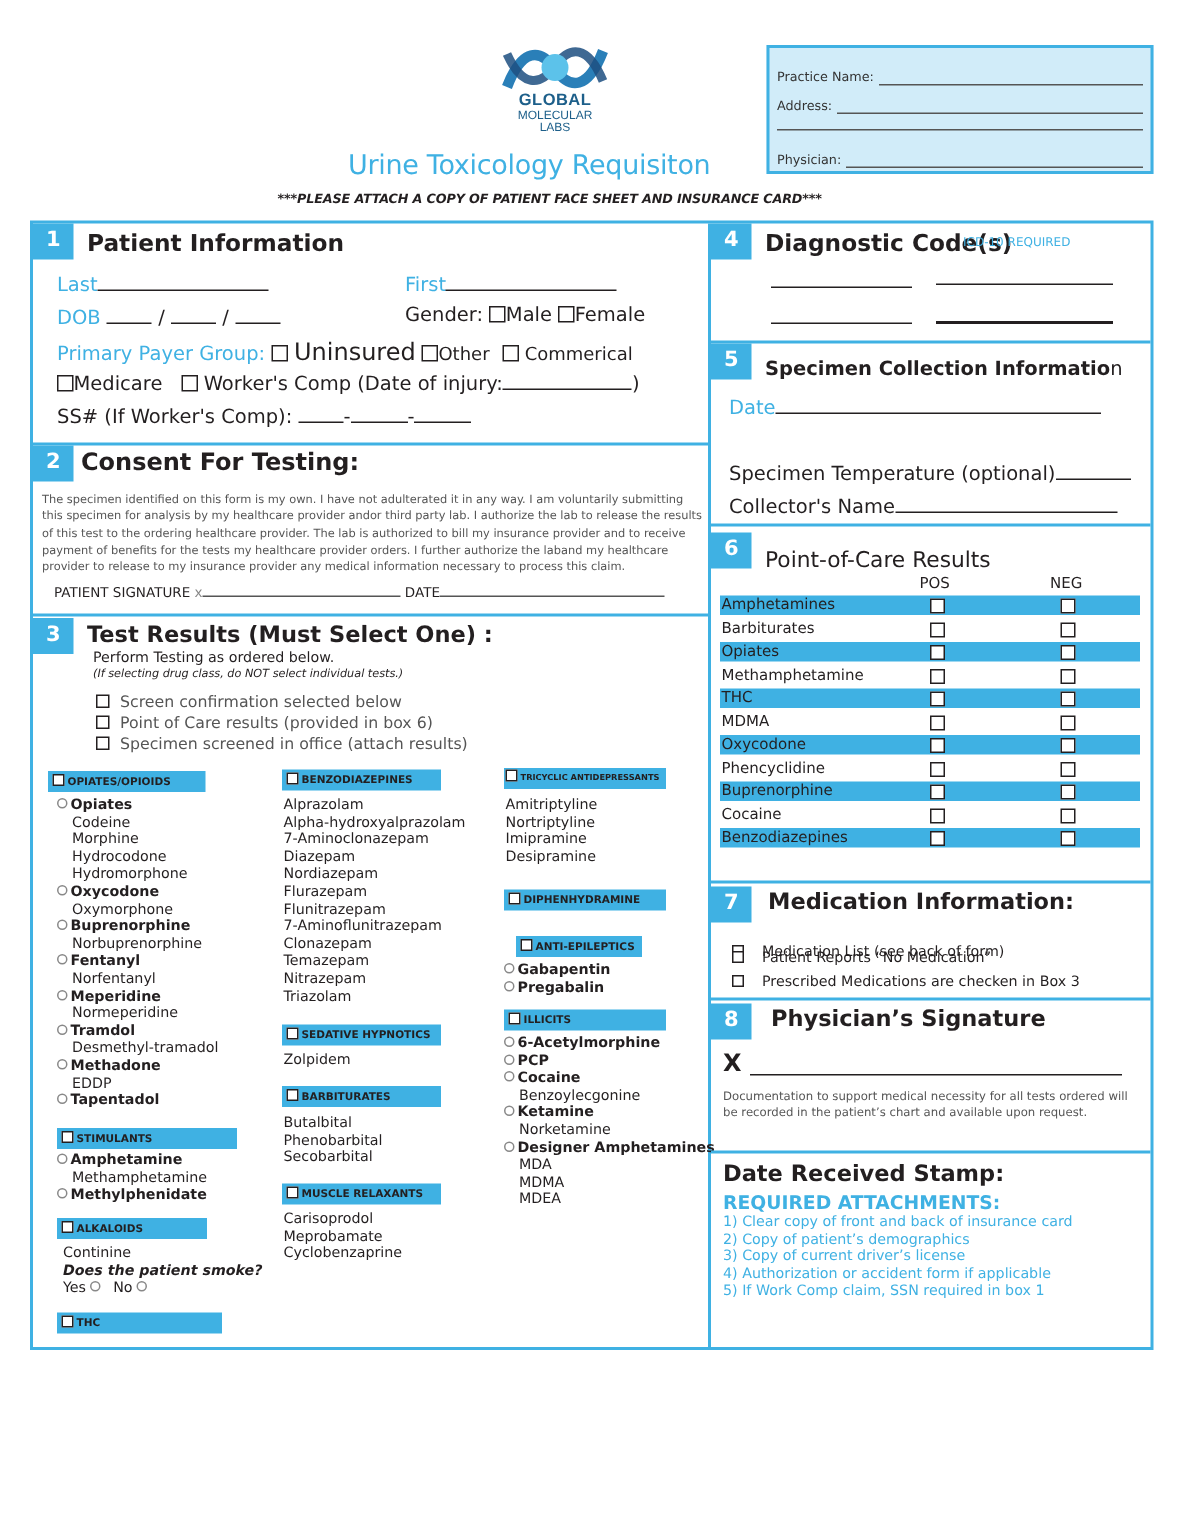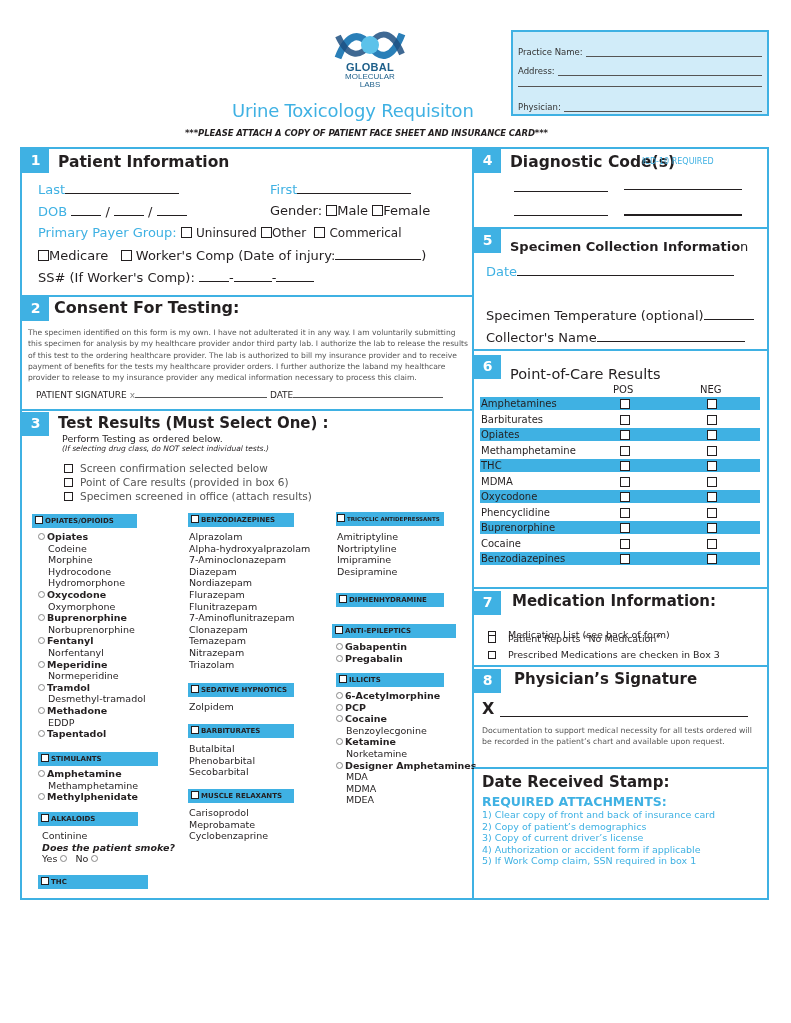--- a/index.html
+++ b/index.html
@@ -90,21 +90,21 @@
 <div id="frame" class="abs">
   <div class="vdiv"></div>
 
   <div class="sec" style="left:0;top:0;width:450px;height:148px;">
     <div class="num">1</div>
     <div class="sec-title" style="left:36px;top:4px;">Patient Information</div>
     <div class="fld blue" style="left:16px;top:32px;"><span>Last</span><span class="uline" style="width:114px;"></span></div>
     <div class="fld blue" style="left:248px;top:32px;"><span>First</span><span class="uline" style="width:114px;"></span></div>
     <div class="fld" style="left:16px;top:54px;"><span class="blue">DOB</span> <span class="uline" style="width:30px;"></span> / <span class="uline" style="width:30px;"></span> / <span class="uline" style="width:30px;"></span></div>
     <div class="fld" style="left:248px;top:54px;"><span>Gender:</span> <span class="cb"></span><span>Male</span> <span class="cb"></span><span>Female</span></div>
-    <div class="fld" style="left:16px;top:76px;"><span class="blue">Primary Payer Group:</span> <span class="cb"></span> <span style="font-size:12px">Uninsured</span> <span class="cb"></span><span style="font-size:12px">Other</span>&nbsp; <span class="cb"></span> <span style="font-size:12px">Commerical</span></div>
+    <div class="fld" style="left:16px;top:76px;"><span class="blue">Primary Payer Group:</span> <span class="cb"></span> <span style="font-size:16px">Uninsured</span> <span class="cb"></span><span style="font-size:12px">Other</span>&nbsp; <span class="cb"></span> <span style="font-size:12px">Commerical</span></div>
     <div class="fld" style="left:16px;top:98px;"><span class="cb"></span><span>Medicare</span>&nbsp;&nbsp; <span class="cb"></span> <span>Worker's Comp (Date of injury:</span><span class="uline" style="width:86px;"></span><span>)</span></div>
     <div class="fld" style="left:16px;top:120px;"><span>SS# (If Worker's Comp):</span> <span class="uline" style="width:30px;"></span>-<span class="uline" style="width:38px;"></span>-<span class="uline" style="width:38px;"></span></div>
   </div>
 
   <div class="sec" style="left:0;top:148px;width:450px;height:114px;border-bottom:2px solid #3fb1e3;">
     <div class="num" style="top:0;">2</div>
     <div class="sec-title" style="left:32px;top:1px;font-size:16px;">Consent For Testing:</div>
   </div>
   <div class="consent-text">The specimen identified on this form is my own. I have not adulterated it in any way. I am voluntarily submitting this specimen for analysis by my healthcare provider andor third party lab. I authorize the lab to release the results of this test to the ordering healthcare provider. The lab is authorized to bill my insurance provider and to receive payment of benefits for the tests my healthcare provider orders. I further authorize the laband my healthcare provider to release to my insurance provider any medical information necessary to process this claim.</div>
   <div class="fld" style="left:14px;top:240px;font-size:9px;color:#231f20;"><span>PATIENT SIGNATURE</span> <span style="color:#888">x</span><span class="uline" style="width:132px;height:9px;border-color:#555"></span> <span>DATE</span><span class="uline" style="width:150px;height:9px;border-color:#555"></span></div>
@@ -193,21 +193,21 @@
   <div class="cls-hdr" style="left:314px;top:363px;width:108px;font-size:5.5px;padding-left:1px;"><span class="cb"></span><span>TRICYCLIC ANTIDEPRESSANTS</span></div>
   <div class="drug-list" id="list-tricyclic" style="left:315px;top:382px;">
       <div><span>Amitriptyline</span></div>
       <div><span>Nortriptyline</span></div>
       <div><span>Imipramine</span></div>
       <div><span>Desipramine</span></div>
     </div>
 
   <div class="cls-hdr" style="left:314px;top:444px;width:108px;"><span class="cb"></span><span>DIPHENHYDRAMINE</span></div>
 
-  <div class="cls-hdr" style="left:310px;top:475px;width:124px;"><span class="cb"></span><span>ANTI-EPILEPTICS</span></div>
+  <div class="cls-hdr" style="left:322px;top:475px;width:84px;"><span class="cb"></span><span>ANTI-EPILEPTICS</span></div>
   <div class="drug-list" id="list-antiepileptics" style="left:314px;top:492px;">
       <div><span class="radio"></span><span class="b">Gabapentin</span></div>
       <div><span class="radio"></span><span class="b">Pregabalin</span></div>
     </div>
 
   <div class="cls-hdr" style="left:314px;top:524px;width:108px;"><span class="cb"></span><span>ILLICITS</span></div>
   <div class="drug-list" id="list-illicits" style="left:314px;top:541px;">
       <div><span class="radio"></span><span class="b">6-Acetylmorphine</span></div>
       <div><span class="radio"></span><span class="b">PCP</span></div>
       <div><span class="radio"></span><span class="b">Cocaine</span></div>

